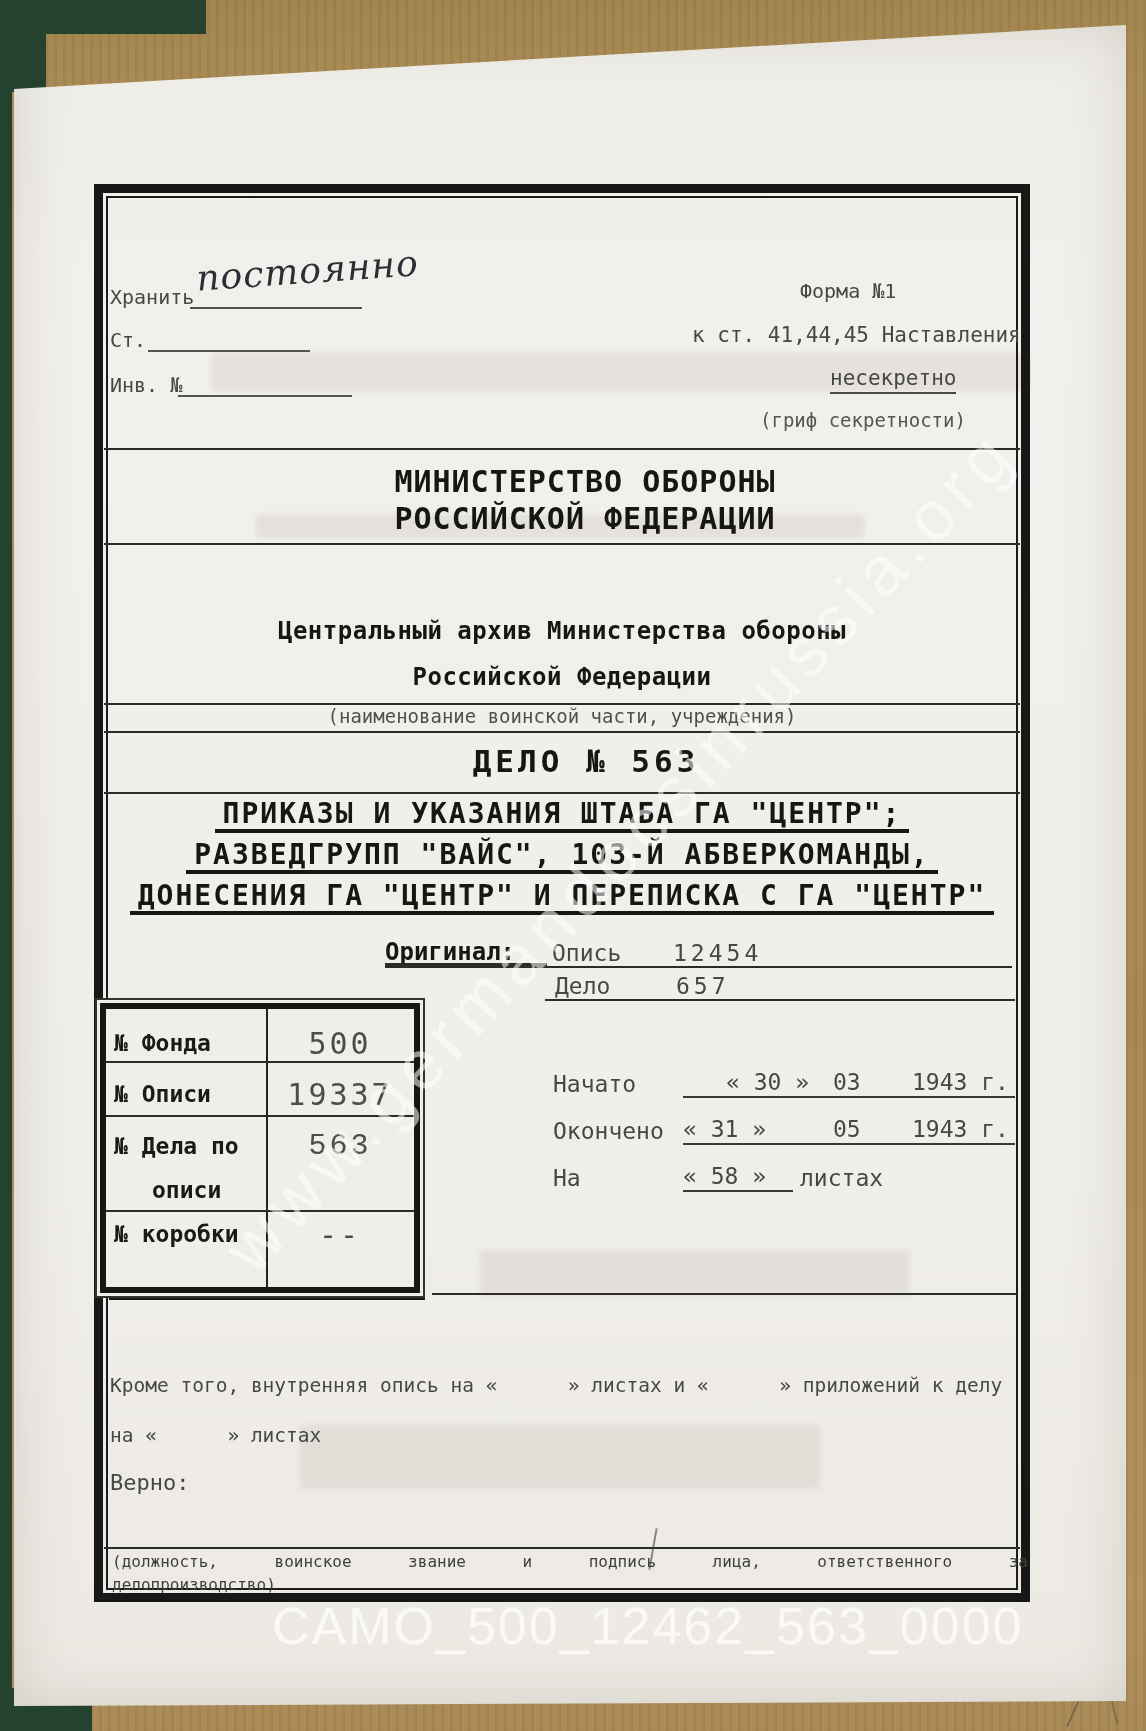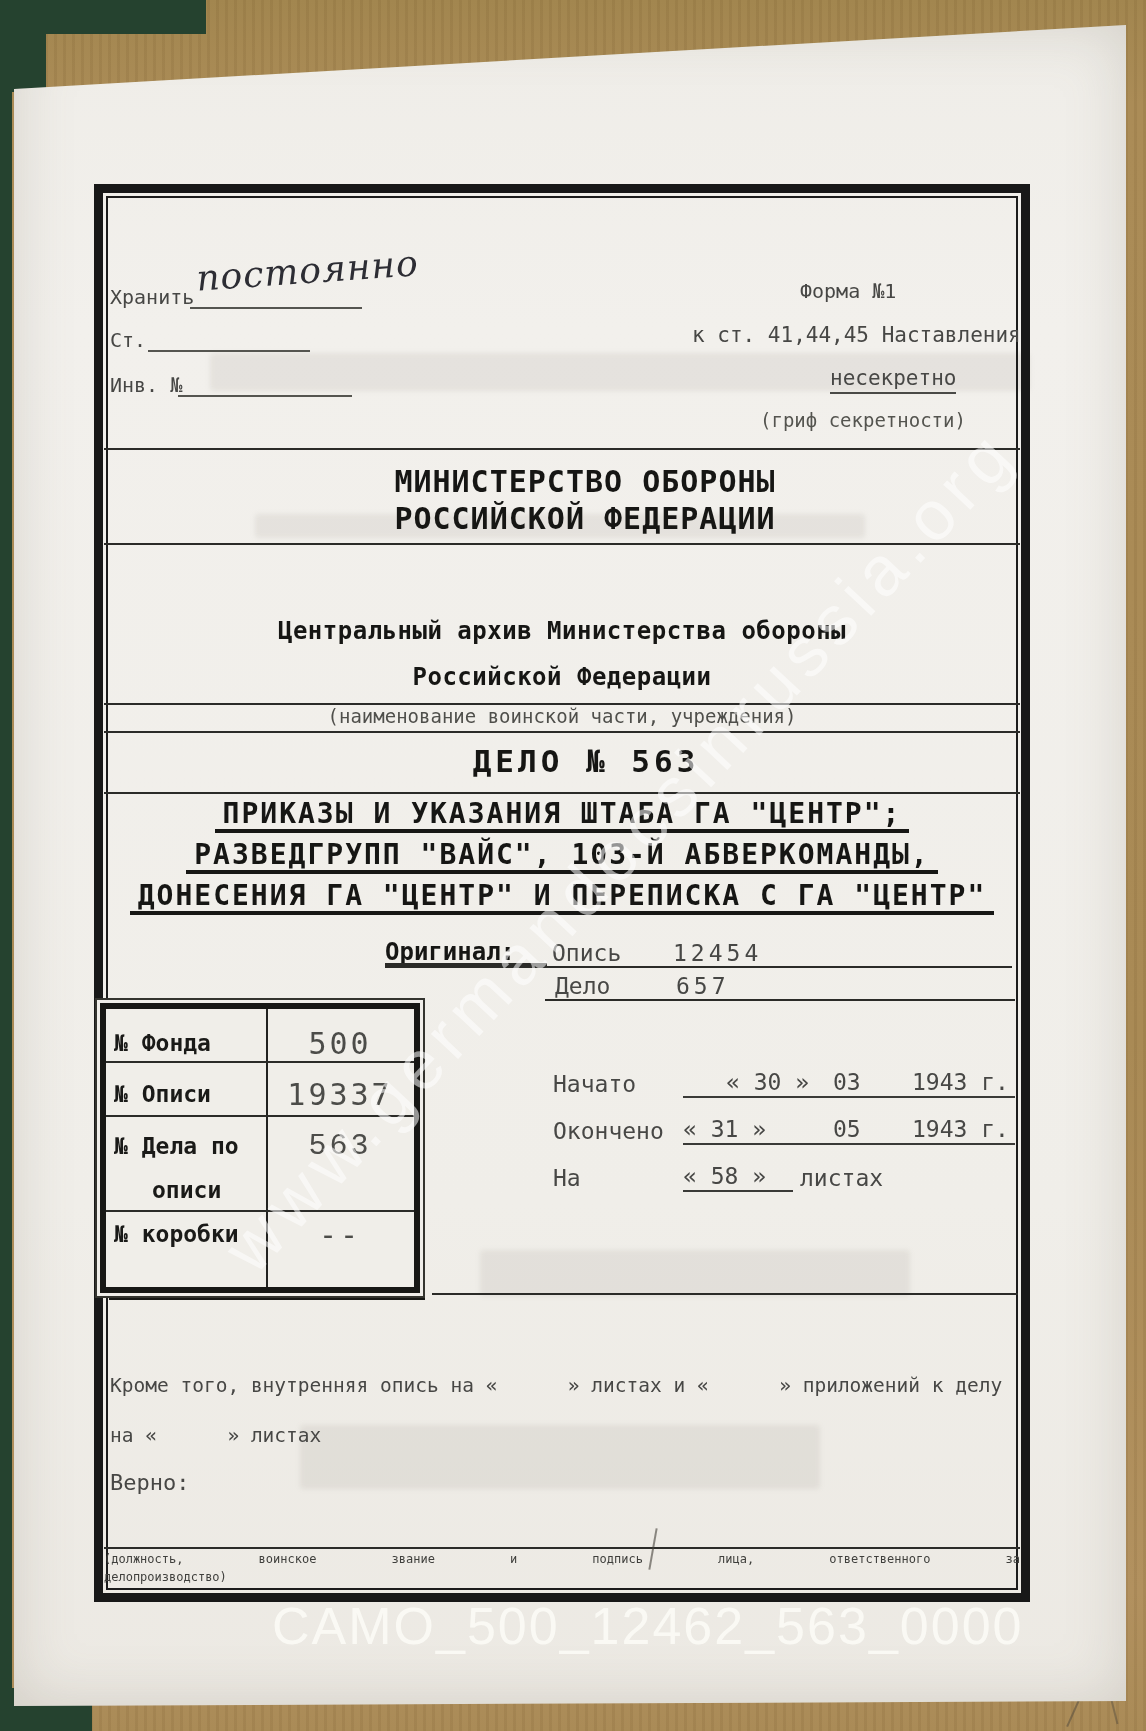--- a/index.html
+++ b/index.html
@@ -47,21 +47,21 @@
   .wm-diag{
     position:absolute;left:55px;top:810px;width:1130px;text-align:center;
     font-family:"Liberation Sans",sans-serif;font-size:70px;letter-spacing:8px;
     color:rgba(255,255,255,.55);transform:rotate(-47deg);pointer-events:none;white-space:nowrap;
   }
   .wm-bottom{
     position:absolute;left:272px;top:1596px;
     font-family:"Liberation Sans",sans-serif;font-size:52px;letter-spacing:2px;
     color:rgba(252,252,248,.82);pointer-events:none;white-space:nowrap;
   }
-  .footer-wrap{position:absolute;left:104px;top:1552px;width:916px;color:#3f3f3c;font-size:12px;}
+  .footer-wrap{position:absolute;left:112px;top:1552px;width:916px;color:#3f3f3c;font-size:16px;}
   .footer-l1{text-align:justify;text-align-last:justify;}
   .footer-l2{margin-top:4px;}
   .stroke{position:absolute;background:#45413a;}
 </style>
 </head>
 <body>
 
 <div class="green" style="left:0;top:0;width:206px;height:34px;"></div>
 <div class="green" style="left:0;top:0;width:46px;height:92px;"></div>
 <div class="green" style="left:0;top:0;width:12px;height:1731px;"></div>

